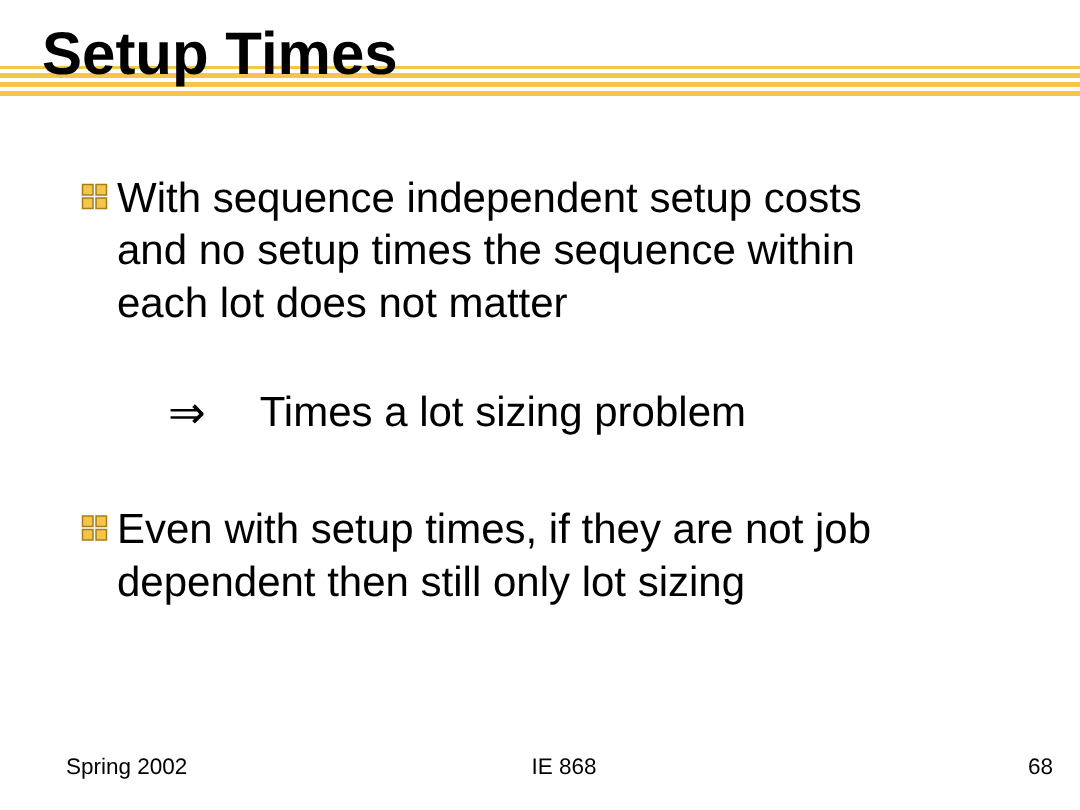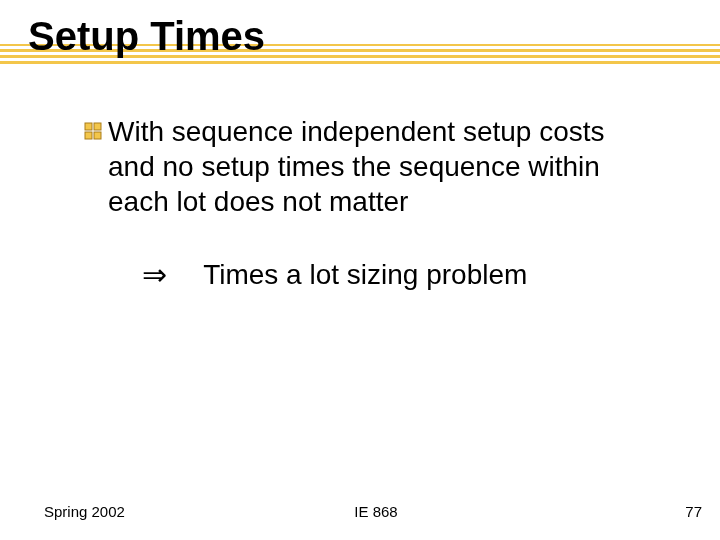--- a/index.html
+++ b/index.html
@@ -39,21 +39,21 @@
     position: relative;
     font-weight: 900;
     font-size: 40px;
     color: #000;
     letter-spacing: 0px;
     z-index: 1;
     background: transparent;
     display: inline;
   }
   .content {
-    padding: 55px 48px 0 82px;
+    padding: 55px 48px 0 52px;
   }
   .bullet {
     display: flex;
     align-items: flex-start;
     margin-bottom: 18px;
   }
   .bullet-icon {
     flex: none;
     width: 22px;
     height: 28px;
@@ -125,22 +125,33 @@
         </svg>
       </span>
       <span class="bullet-text">With sequence independent setup costs and no setup times the sequence within each lot does not matter</span>
     </div>
 
     <div class="implies-row">
       <span class="implies">⇒</span>
       <span class="implies-text">Times a lot sizing problem</span>
     </div>
 
+    <div class="bullet">
+      <span class="bullet-icon">
+        <svg width="18" height="18" viewBox="0 0 18 18">
+          <rect x="1" y="1" width="7" height="7" fill="#f3c64a" stroke="#a97c1a" stroke-width="1"></rect>
+          <rect x="10" y="1" width="7" height="7" fill="#f3c64a" stroke="#a97c1a" stroke-width="1"></rect>
+          <rect x="1" y="10" width="7" height="7" fill="#f3c64a" stroke="#a97c1a" stroke-width="1"></rect>
+          <rect x="10" y="10" width="7" height="7" fill="#f3c64a" stroke="#a97c1a" stroke-width="1"></rect>
+        </svg>
+      </span>
+      <span class="bullet-text">Even with setup times, if they are not job dependent then still only lot sizing</span>
+    </div>
 
   </div>
 
   <div class="footer">
     <span>Spring 2002</span>
     <span class="footer-center">IE 868</span>
-    <span>77</span>
+    <span>68</span>
   </div>
 
 </div>
 
 </body></html>

